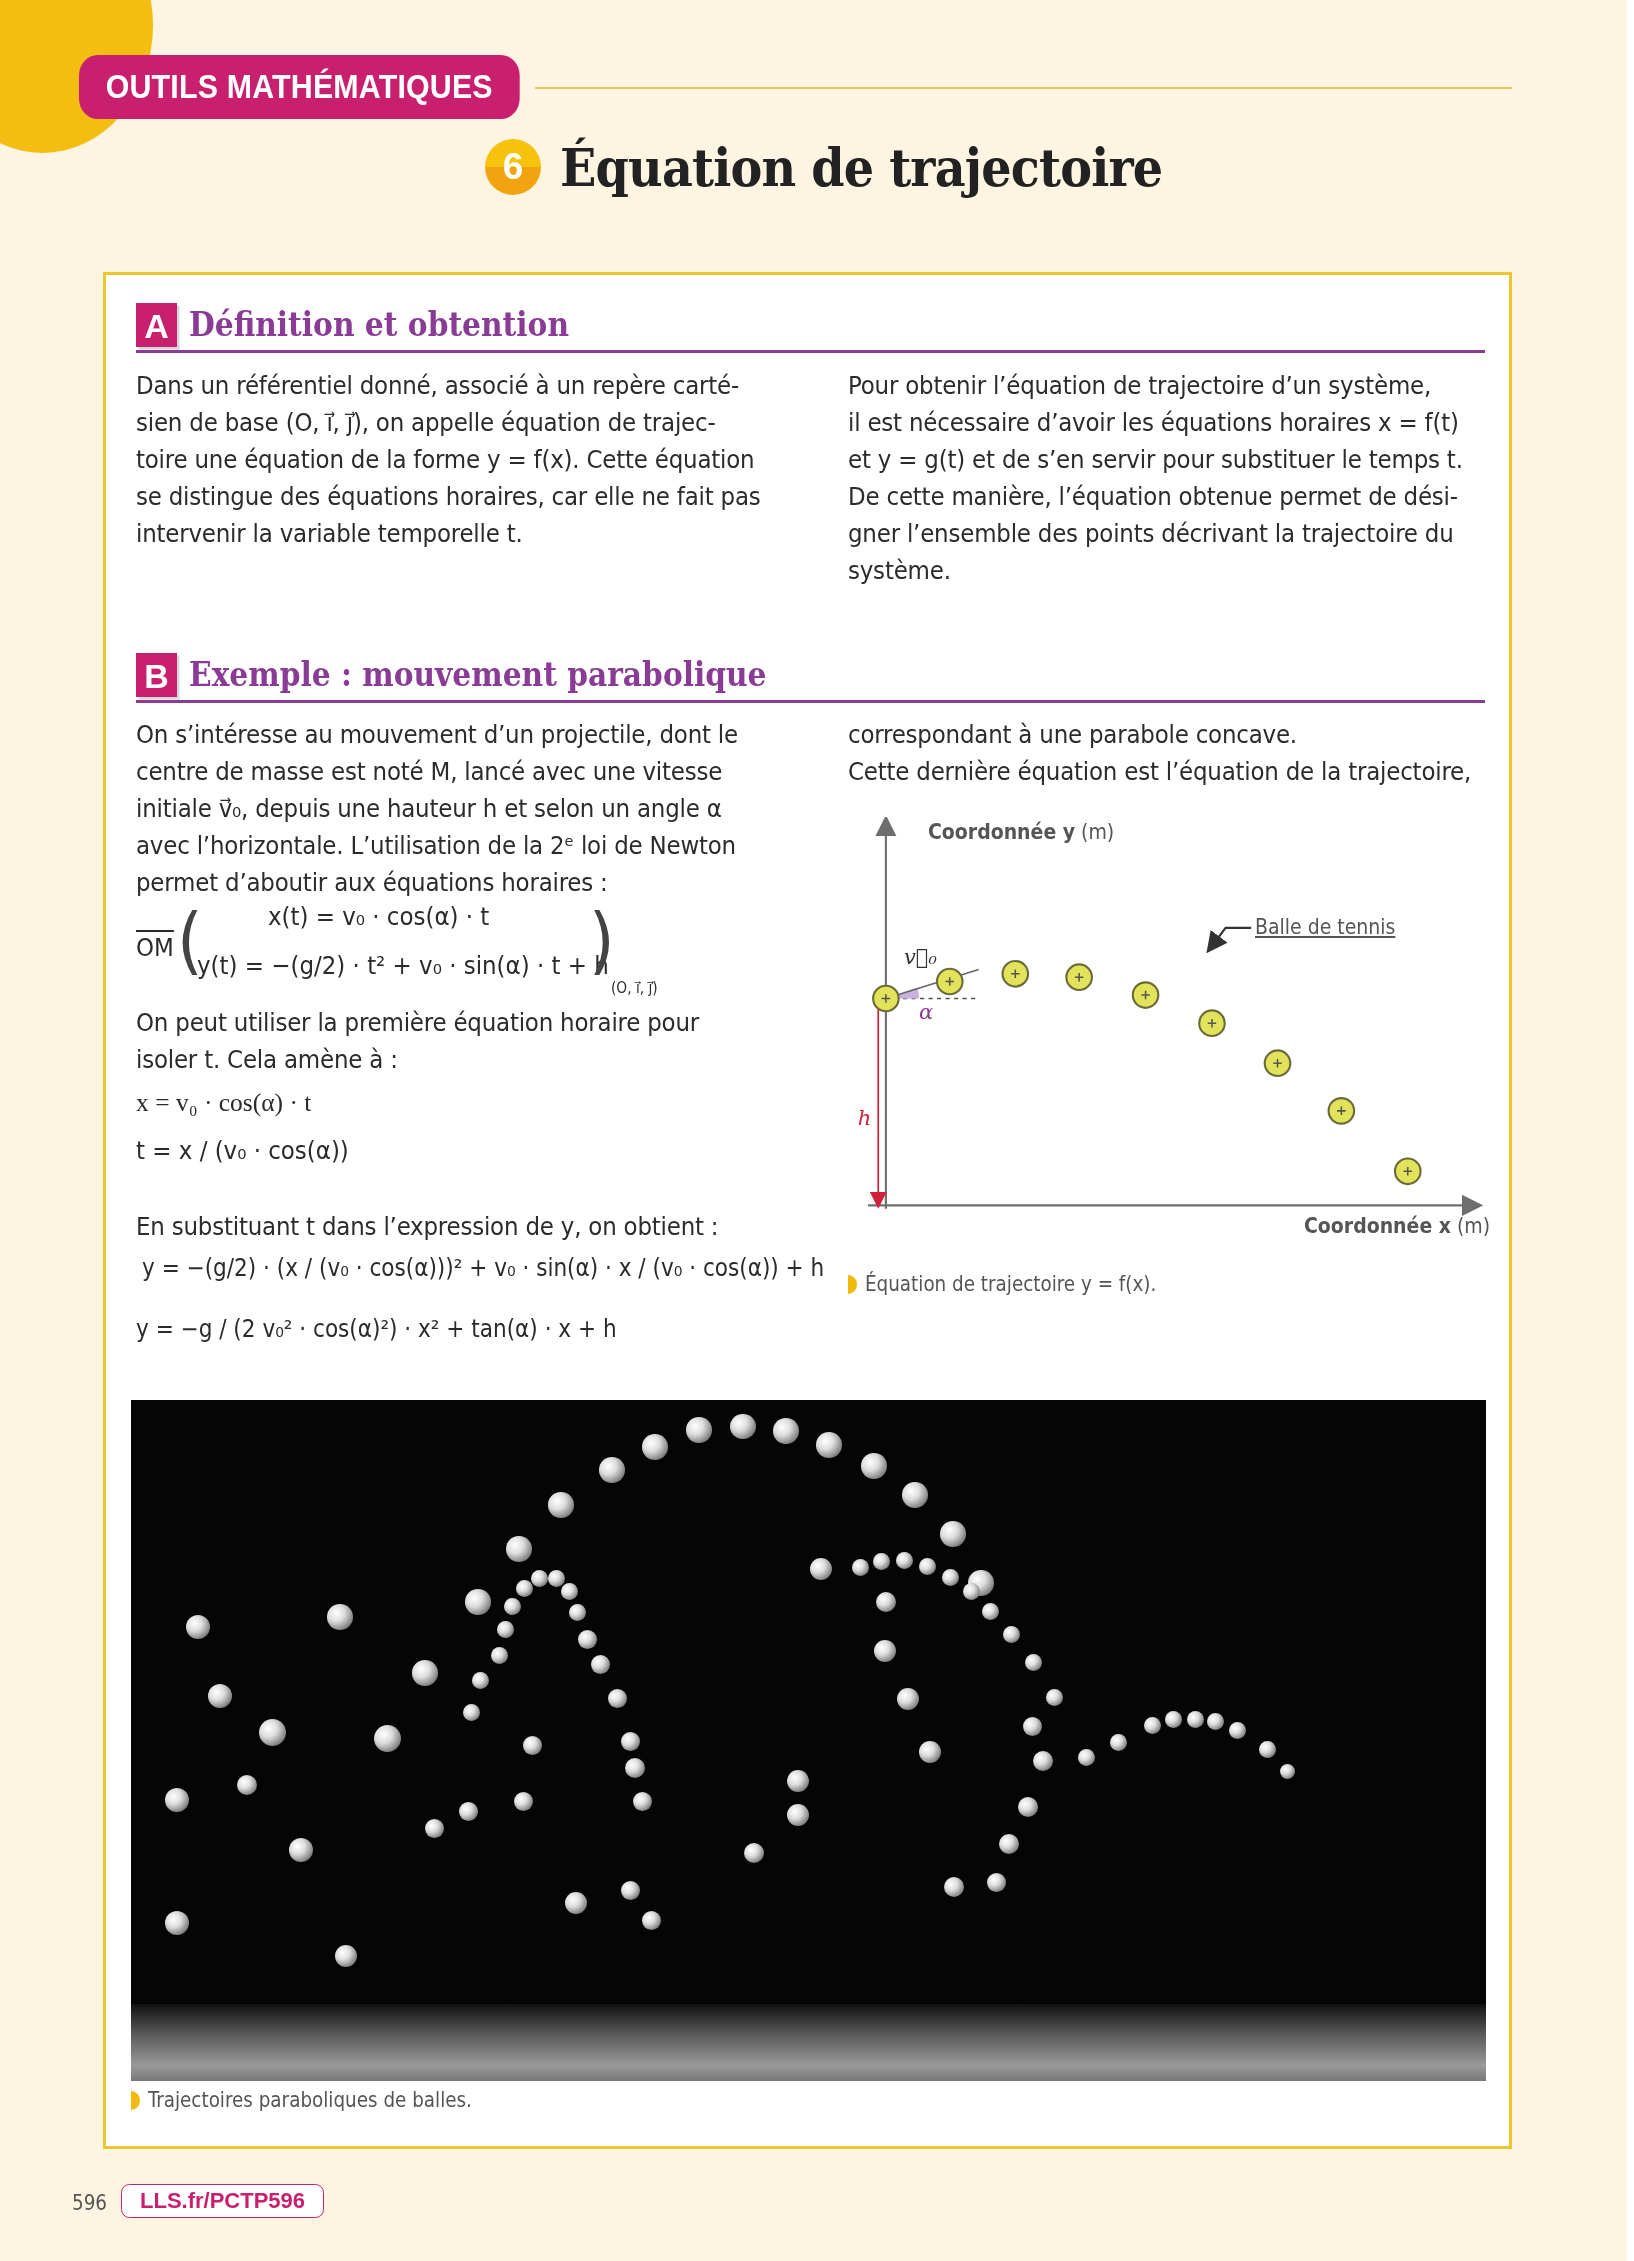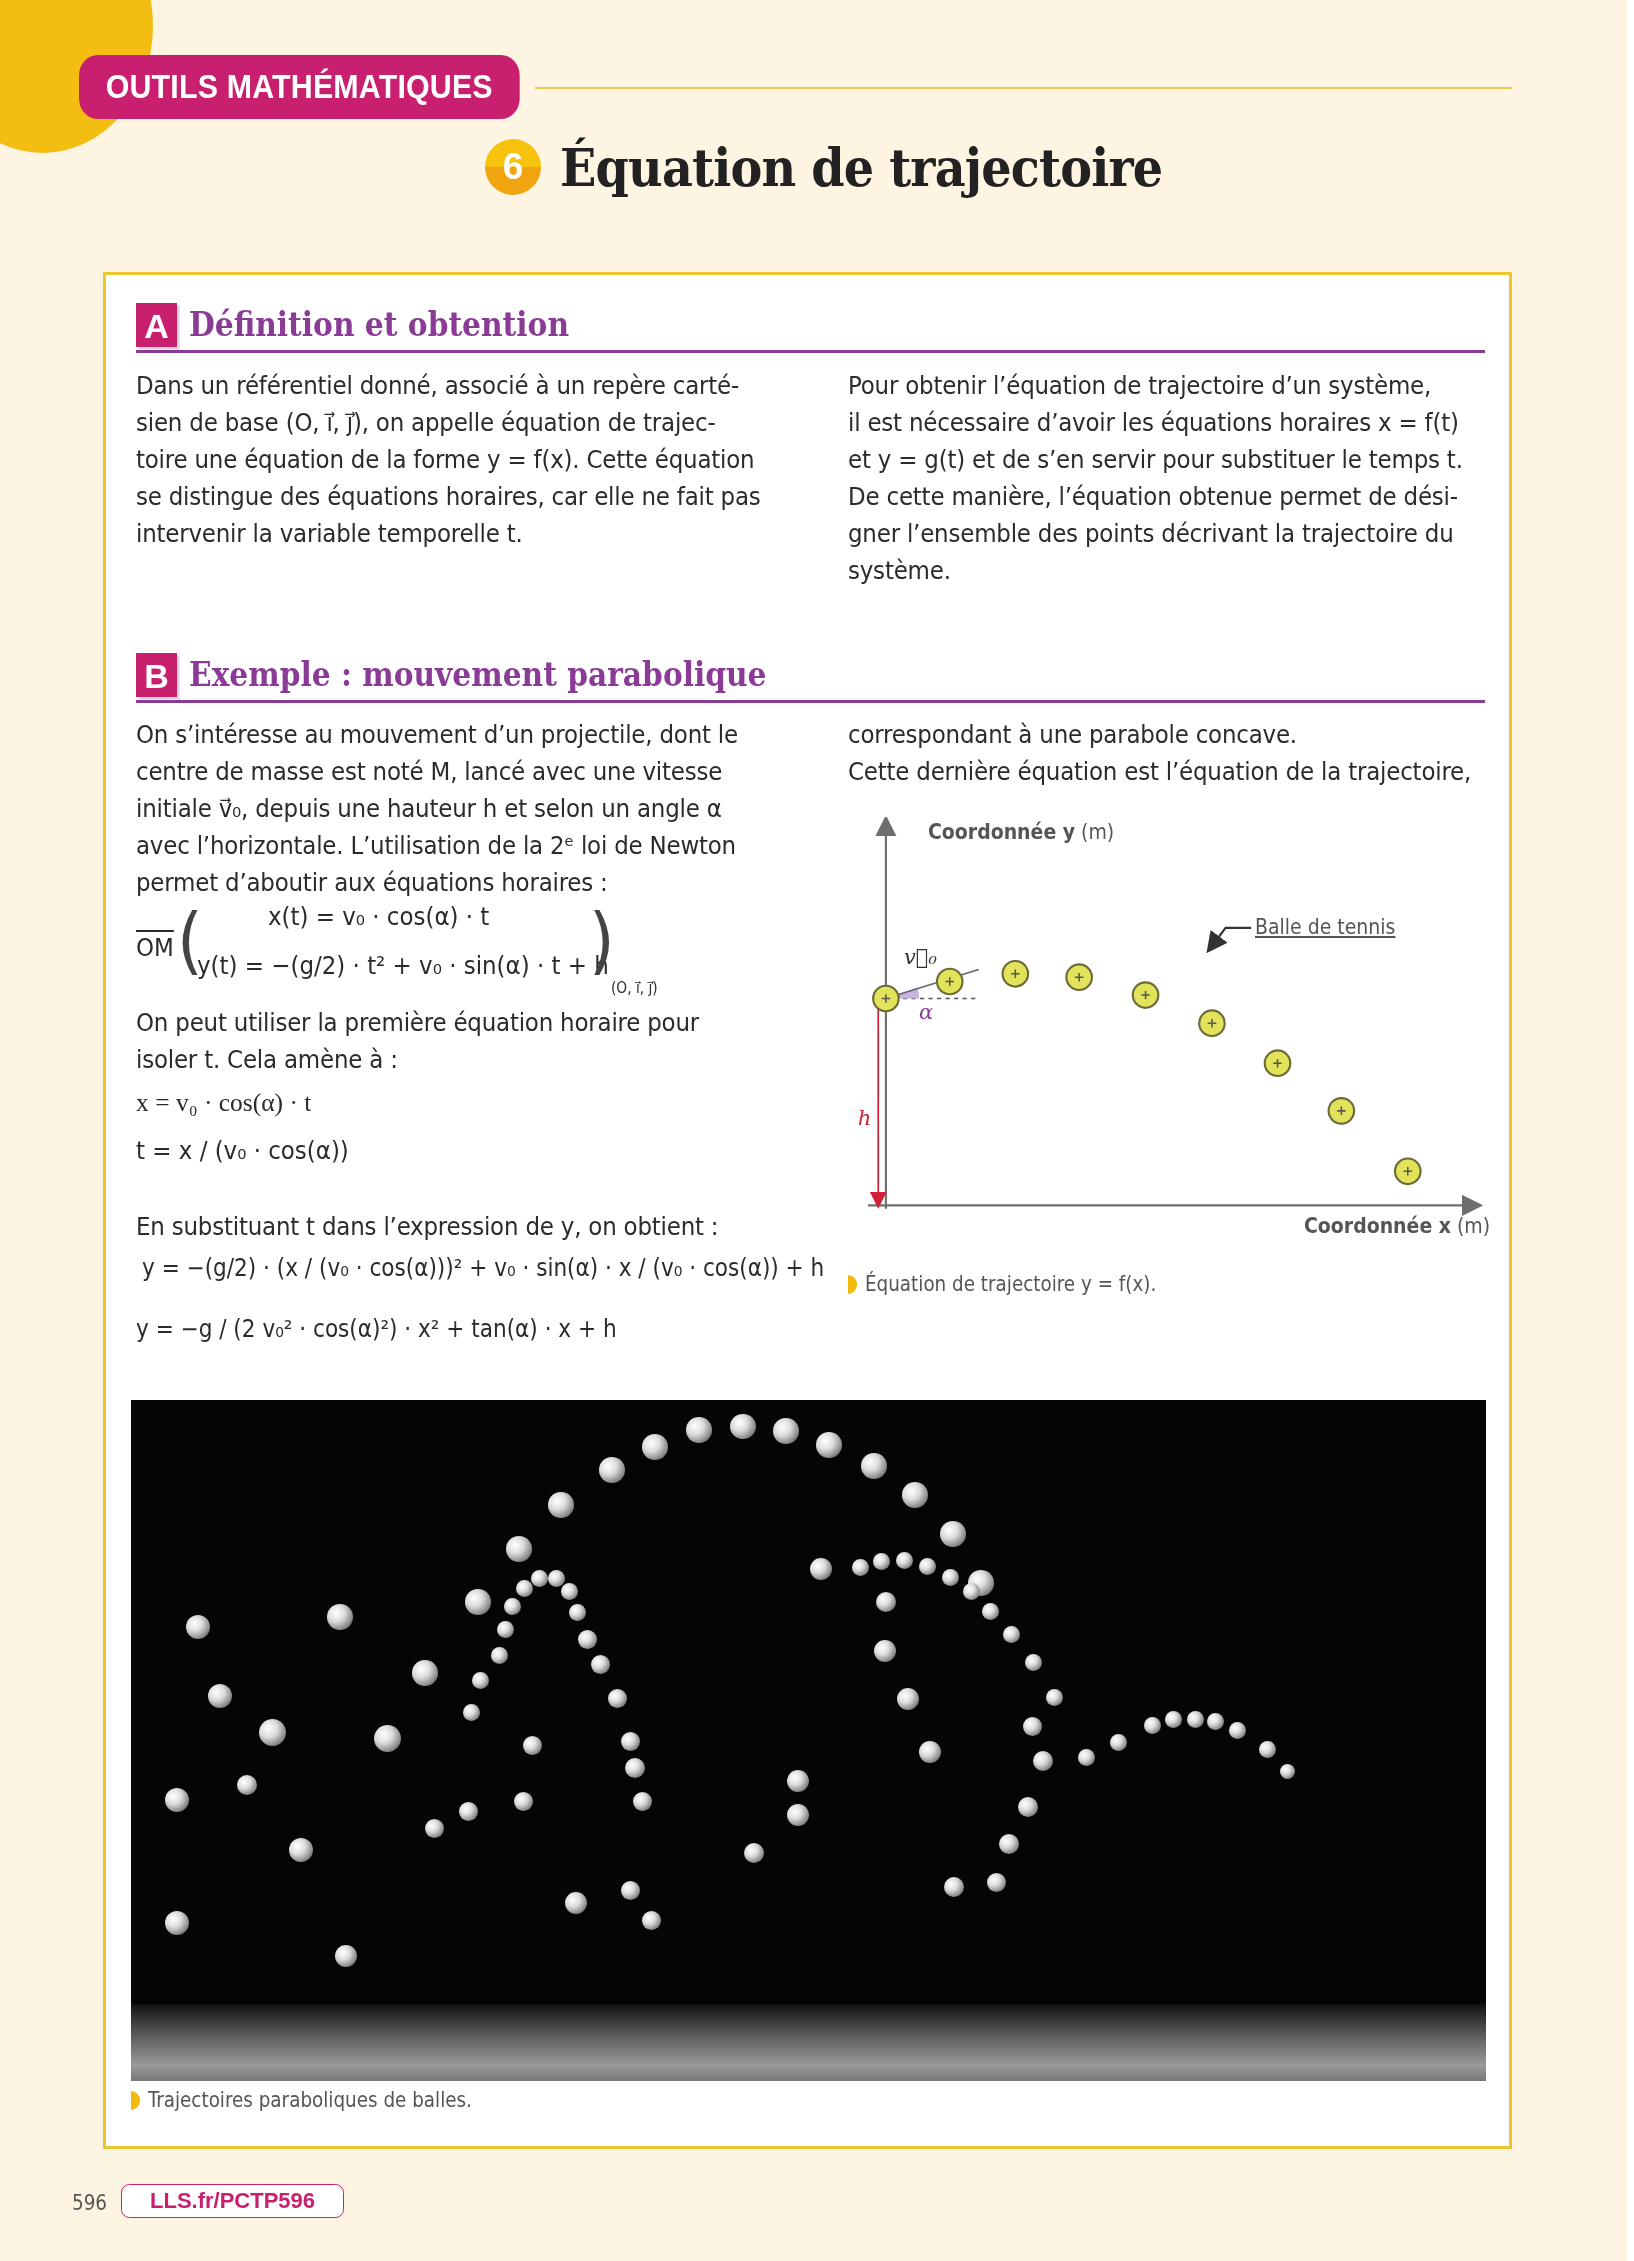--- a/index.html
+++ b/index.html
@@ -64,21 +64,21 @@
     background:#050505; overflow:hidden;
   }
   .photo .floor {
     position:absolute; left:0; right:0; bottom:0; height:77px;
     background:linear-gradient(#111, #5a5a5a 40%, #9a9a9a 80%, #777);
   }
   .ball { position:absolute; border-radius:50%;
     background:radial-gradient(circle at 35% 35%, #fff 0%, #ddd 35%, #888 70%, #222 100%); }
   .footer-page { position:absolute; left:72px; top:2191px; font-size:20.4px; color:#555; }
   .footer-link {
-    position:absolute; left:121px; top:2184px; height:32px; padding:0 28px;
+    position:absolute; left:121px; top:2184px; height:32px; padding:0 18px;
     border:1.7px solid #c8206e; border-radius:8.5px; background:#fff;
     color:#c8206e; font-weight:bold; font-size:22px; line-height:32px;
     font-family:"Liberation Sans", sans-serif;
   }
   .edge-strip { position:absolute; right:0; top:0; width:8.5px; height:2261px; background:#fff; }
 </style>
 </head>
 <body>
 
 <div class="corner-disc"></div>

